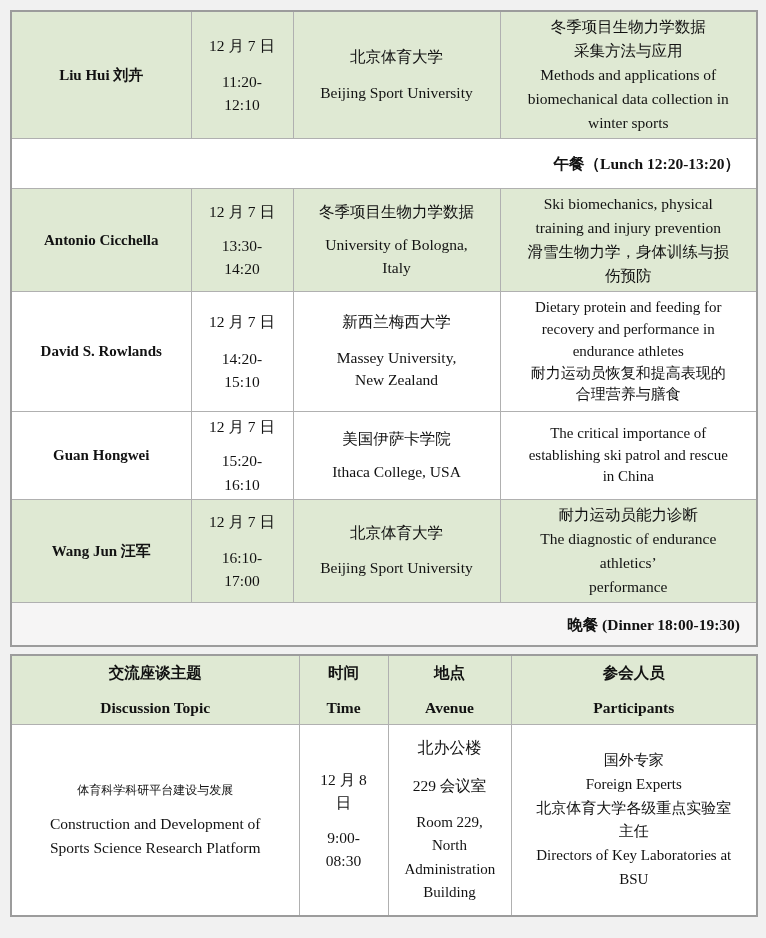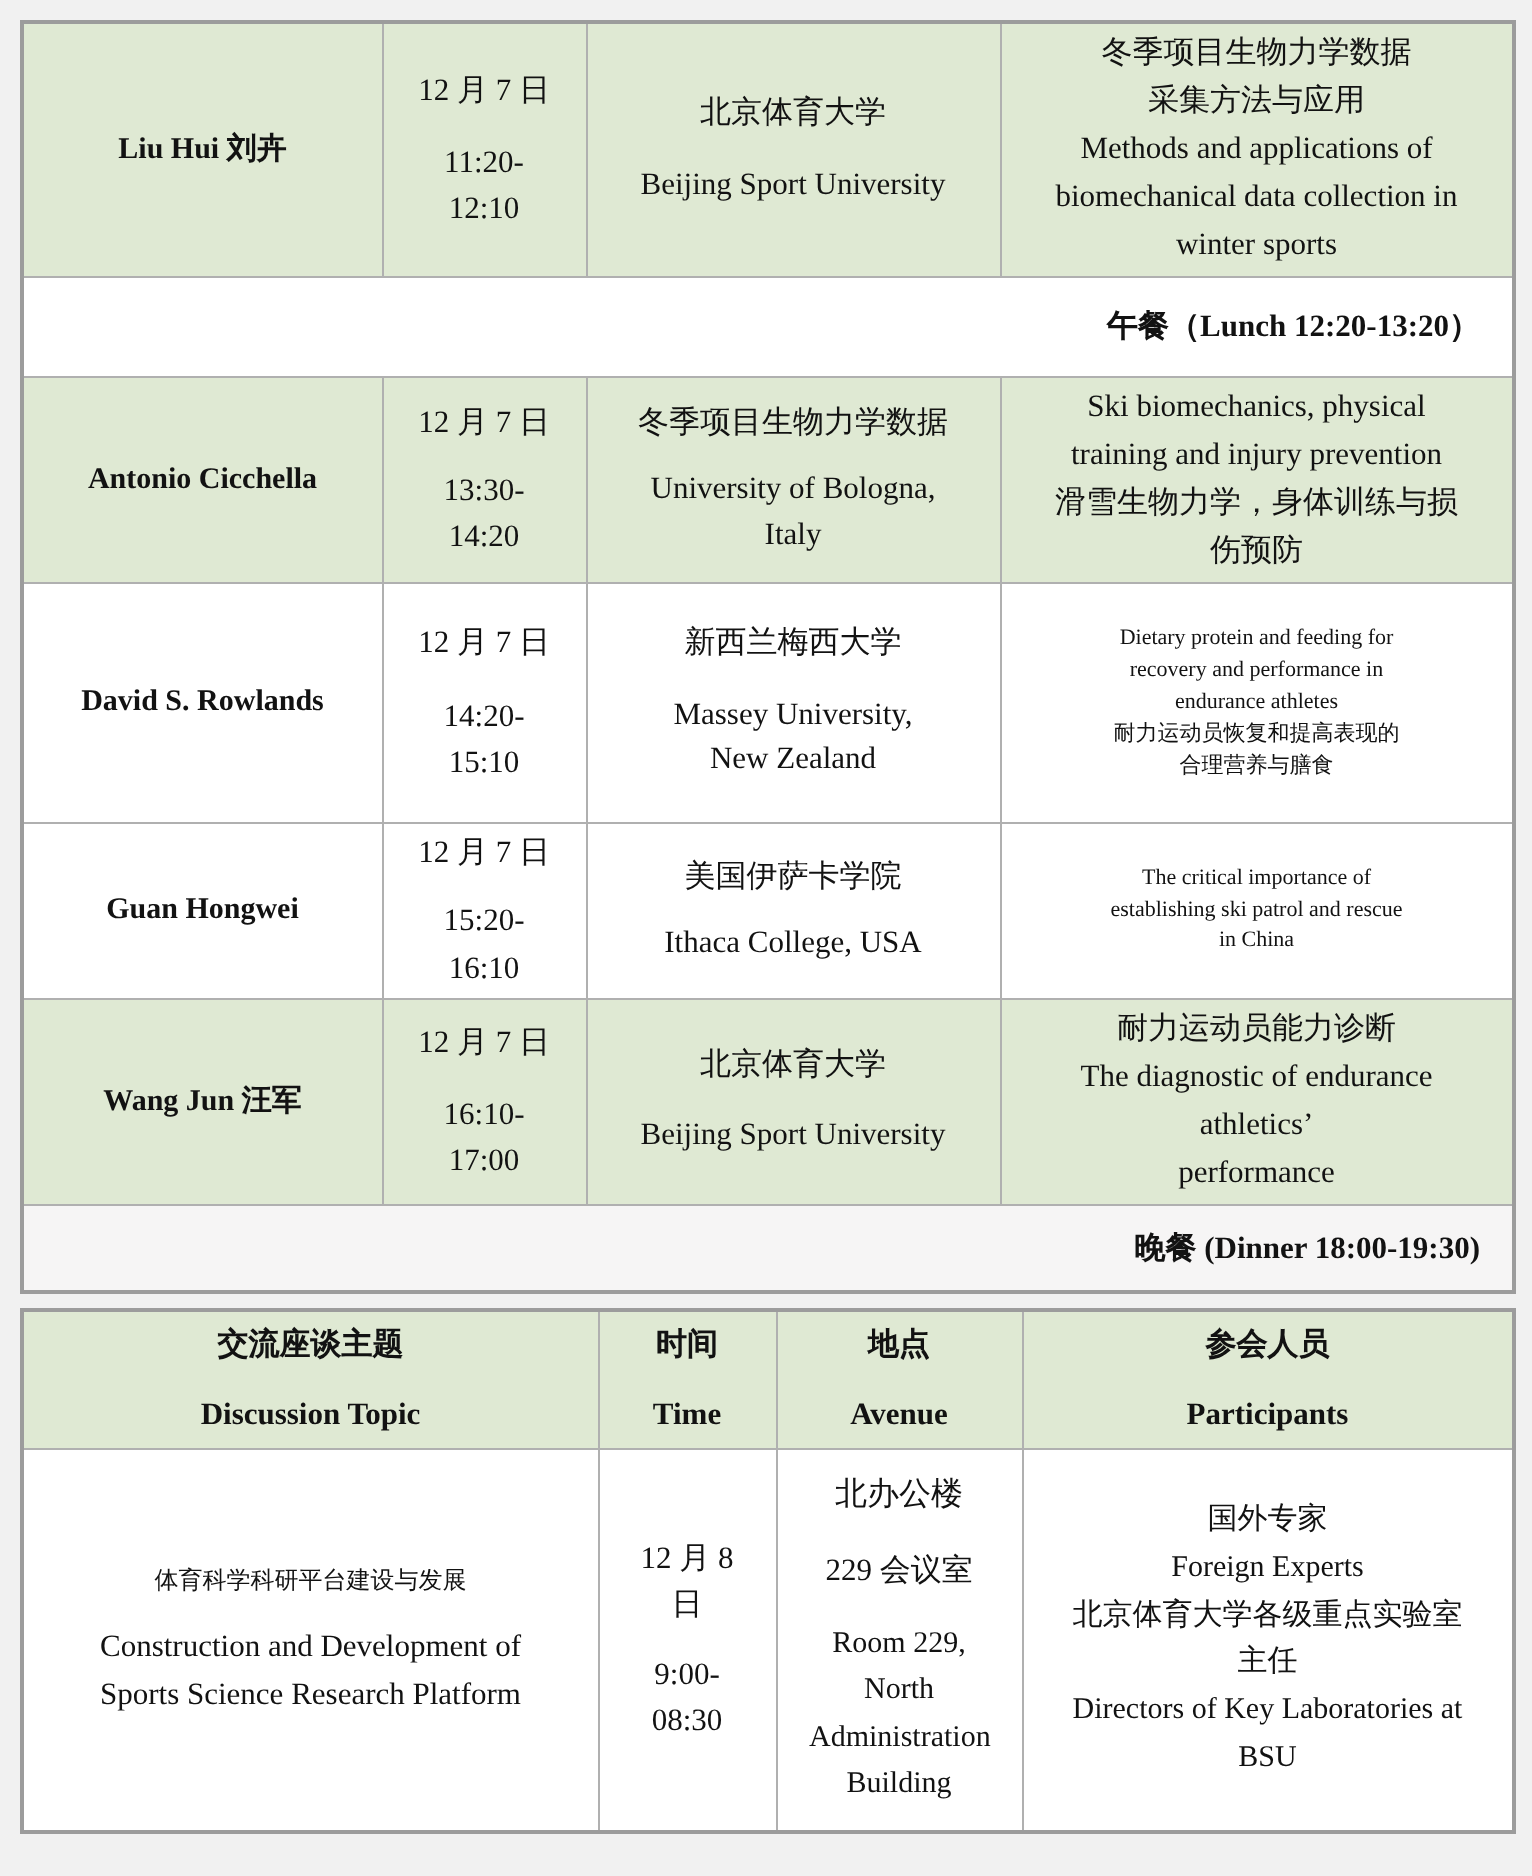--- a/index.html
+++ b/index.html
@@ -29,21 +29,21 @@
   .white { background: #ffffff; }
   .dinner-bg { background: #f6f5f5; }
   .gap { height: 7px; }
 
   .name { font-weight: bold; font-size: 15px; margin-left: 48px; }
   .break-label { font-weight: bold; font-size: 15.5px; text-align: right; }
 
   .pre { white-space: pre-line; }
   .para-top { margin-top: 13px; }
   .para-top-sm { margin-top: 11px; }
-  .topic { line-height: 1.45; font-size: 11px; }
+  .topic { line-height: 1.45; font-size: 15px; }
   .topic-lg { line-height: 1.55; font-size: 15.5px; }
   .aff { line-height: 1.45; }
   .hdr { font-weight: bold; }
   .avenue-cell { line-height: 1.55; font-size: 15px; }
   .participants-cell { line-height: 1.58; font-size: 15px; }
 </style>
 </head>
 <body>
 
 <div class="page">

